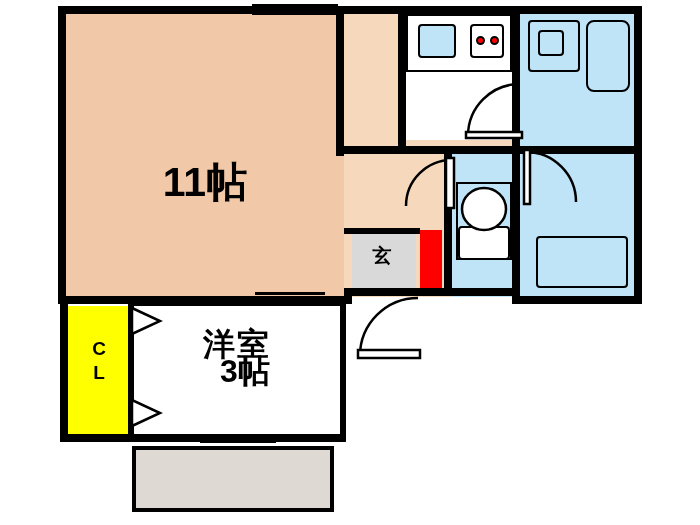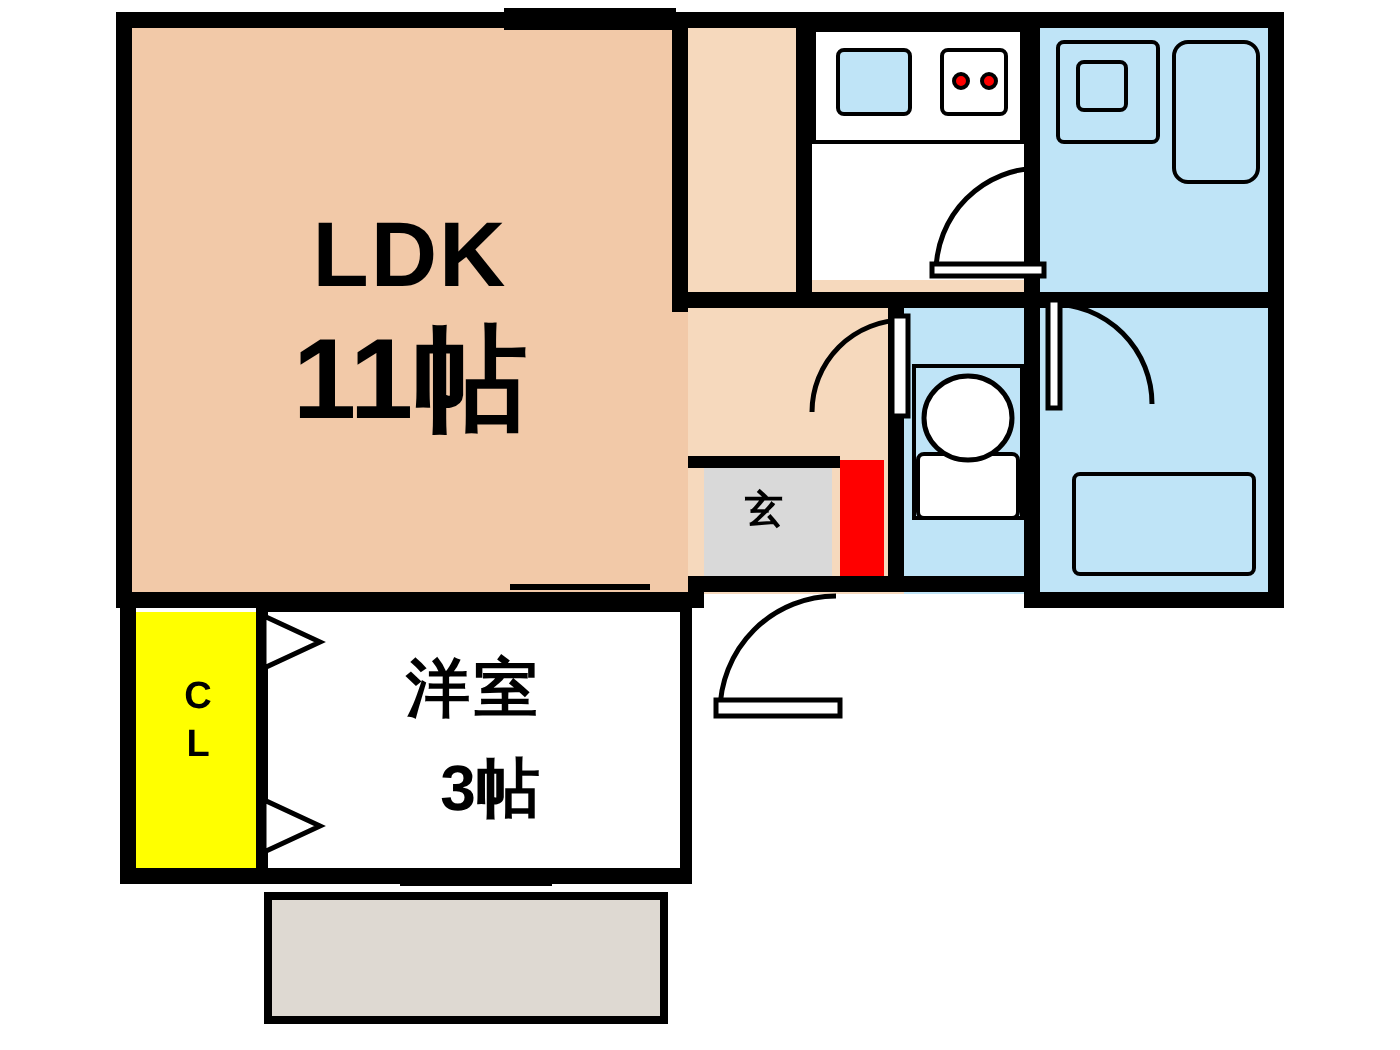--- a/index.html
+++ b/index.html
@@ -50,21 +50,21 @@
     line-height: 1;
     white-space: nowrap;
     font-family: "Liberation Sans", sans-serif;
   }
   .lbl-ldk {
     font-size: 46px;
     font-weight: bold;
     letter-spacing: 1px;
   }
   .lbl-ldk2 {
-    font-size: 57px;
+    font-size: 41px;
     font-weight: bold;
   }
   .lbl-room {
     font-size: 32px;
     font-weight: bold;
     letter-spacing: 2px;
   }
   .lbl-room2 {
     font-size: 32px;
     font-weight: bold;
@@ -213,25 +213,24 @@
   <div class="fixture fx-blue rounded-md" style="left:586px; top:20px; width:44px; height:72px;"></div>
 
   <div class="fixture fx-blue rounded-sm" style="left:536px; top:236px; width:92px; height:52px;"></div>
 
   <div class="fixture fx-white rounded-sm" style="left:458px; top:226px; width:52px; height:34px;"></div>
   <svg class="door" style="left:460px; top:186px; width:48px; height:46px;" viewBox="0 0 48 46">
     <ellipse cx="24" cy="23" rx="22" ry="21" fill="#ffffff" stroke="#000" stroke-width="2.5"></ellipse>
   </svg>
   <div class="fixture fx-white" style="left:456px; top:182px; width:56px; height:78px; background:transparent;"></div>
 
-  <div class="label lbl-ldk" style="left:66px; top:104px; width:278px;">LDK</div>
   <div class="label lbl-ldk2" style="left:66px; top:162px; width:278px;">11帖</div>
 
   <div class="label lbl-room" style="left:134px; top:328px; width:206px;">洋室</div>
-  <div class="label lbl-room2" style="left:134px; top:378px; width:222px;">3帖</div>
+  <div class="label lbl-room2" style="left:134px; top:355px; width:222px;">3帖</div>
 
   <div class="label lbl-genkan" style="left:352px; top:246px; width:60px;">玄</div>
 
   <div class="label lbl-cl" style="left:70px; top:338px; width:58px;">C</div>
   <div class="label lbl-cl" style="left:70px; top:362px; width:58px;">L</div>
 
 
 </div>
 
 </body></html>

